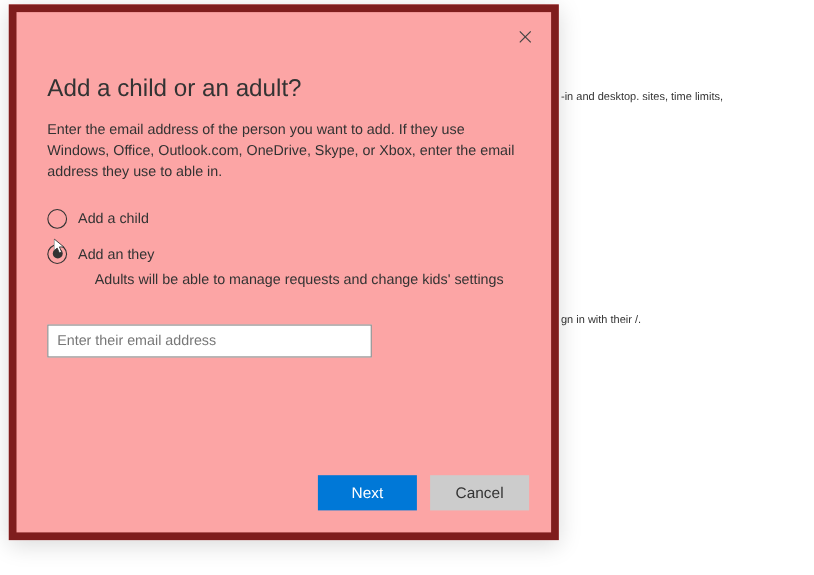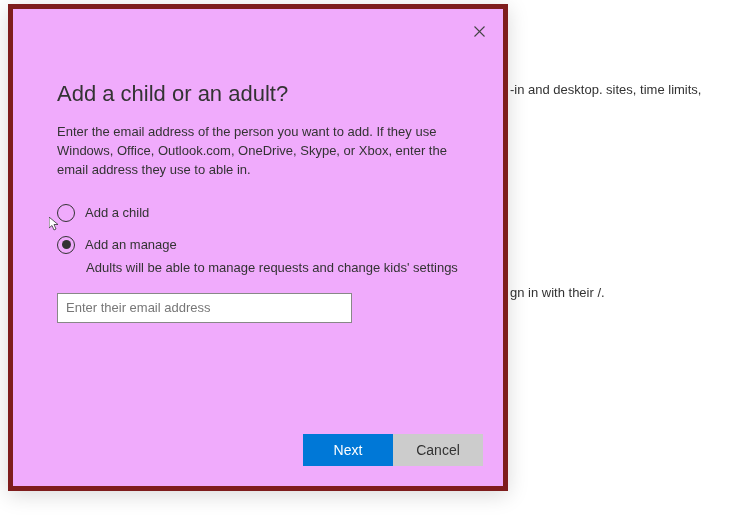--- a/index.html
+++ b/index.html
@@ -24,36 +24,36 @@
       color: #333;
     }
     .bg-arrow {
       display: inline-block;
       margin-right: 10px;
       font-size: 14px;
       color: #555;
     }
     .bg-text {
       position: absolute;
-      font-size: 13px;
+      font-size: 10px;
       color: #333;
       line-height: 1.3;
     }
     .bg-text-1 { top: 82px; left: 510px; width: 210px; }
     .bg-text-2 { top: 285px; left: 510px; width: 220px; }
     .dialog {
       position: absolute;
       top: 4px;
       left: 8px;
       width: 500px;
       height: 487px;
-      background: #f0abfc;
-      border: 5px solid #7f1d1d;
+      background: #fca5a5;
+      border: 7px solid #7f1d1d;
       box-shadow: 0 4px 20px rgba(0,0,0,0.15);
-      padding: 16px;
+      padding: 0;
     }
     .dialog-close {
       position: absolute;
       top: 8px;
       right: 10px;
       width: 28px;
       height: 28px;
       display: flex;
       align-items: center;
       justify-content: center;
@@ -73,21 +73,21 @@
       margin-bottom: 16px;
     }
     .dialog-desc {
       font-size: 13px;
       color: #333;
       line-height: 1.45;
       margin-bottom: 24px;
       max-width: 450px;
     }
     .radio-group {
-      margin-bottom: 18px;
+      margin-bottom: 34px;
     }
     .radio-row {
       display: flex;
       align-items: center;
       margin-bottom: 14px;
       cursor: pointer;
     }
     .radio-outer {
       width: 18px;
       height: 18px;
@@ -146,20 +146,21 @@
       font-size: 13px;
       color: #0067b8;
       cursor: pointer;
       display: inline-block;
     }
     .dialog-footer {
       position: absolute;
       bottom: 20px;
       right: 20px;
       display: flex;
+      gap: 12px;
       margin-top: 25px;
     }
     .btn {
       width: 90px;
       height: 32px;
       border: none;
       font-size: 14px;
       cursor: pointer;
       font-family: inherit;
     }
@@ -198,21 +199,21 @@
     <div class="radio-group">
       <div class="radio-row">
         <span class="radio-outer"></span>
         <span class="radio-label">Add a child</span>
       </div>
 
       <div class="radio-row selected">
         <span class="radio-outer">
             <span class="radio-inner"></span>
           </span>
-        <span class="radio-label">Add an manage</span>
+        <span class="radio-label">Add an they</span>
       </div>
       <div class="radio-hint">Adults will be able to manage requests and change kids' settings</div>
     </div>
 
     <input type="text" class="email-input" placeholder="Enter their email address" style="">
 
   </div>
 
   <div class="dialog-footer">
     <button class="btn btn-primary">Next</button>

